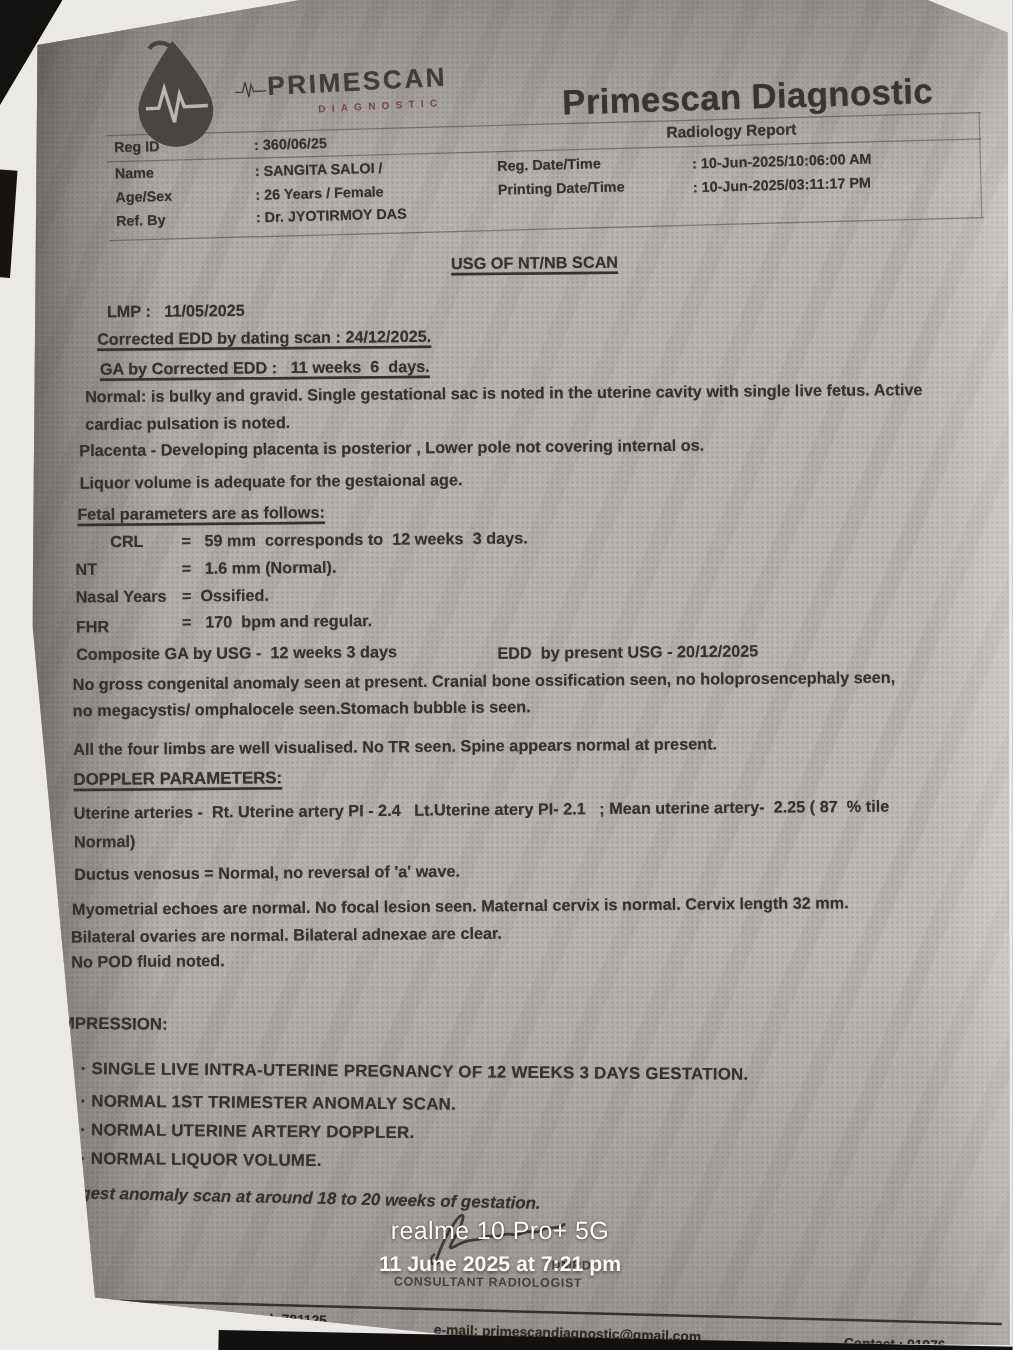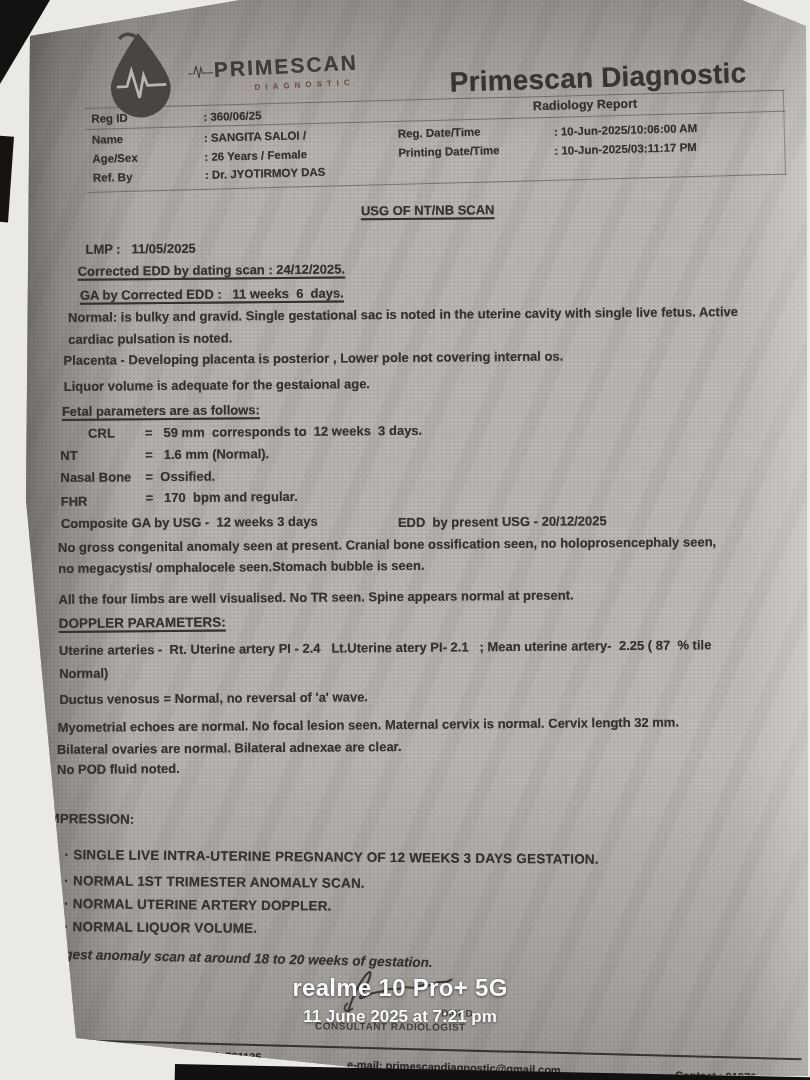--- a/index.html
+++ b/index.html
@@ -72,21 +72,21 @@
 
   
   .footer{position:absolute;left:28px;top:1028px;width:782px;height:52px;
           transform:rotate(1.5deg);transform-origin:left top;}
   .footer .rule{position:absolute;left:8px;top:10px;width:766px;height:1.6px;
                 background:rgba(28,26,23,0.8);}
   .footer .t{font-size:11px;font-weight:700;line-height:14px;color:rgba(40,37,34,0.95);}
 
   
   .watermark{position:absolute;left:170px;top:974px;width:460px;text-align:center;z-index:30;}
-  .wmk-device{font-size:24px;font-weight:700;color:#fefefe;letter-spacing:0.3px;
+  .wmk-device{font-size:20px;font-weight:400;color:#fefefe;letter-spacing:0.3px;
               text-shadow:0 1px 3px rgba(0,0,0,0.55),0 0 1px rgba(0,0,0,0.4);}
   .wmk-date{font-size:17px;font-weight:700;color:#fbfbfb;margin-top:5px;
             text-shadow:0 1px 3px rgba(0,0,0,0.5);}
 </style>
 </head>
 <body>
 
 <div class="stage">
 
   <div class="paper">
@@ -144,21 +144,21 @@
 cardiac pulsation is noted.</span></div>
 
       <div class="t b" style="left:7px;top:155px;">Placenta - Developing placenta is posterior , Lower pole not covering internal os.</div>
       <div class="t" style="left:7px;top:181px;">Liquor volume is adequate for the gestaional age.</div>
 
       <div class="t b u" style="left:5px;top:206px;">Fetal parameters are as follows:</div>
       <div class="t" style="left:3px;top:228px;margin-left:28px;">CRL</div>
       <div class="t" style="left:88px;top:228px;">=   59 mm  corresponds to  12 weeks  3 days.</div>
       <div class="t" style="left:3px;top:250px;">NT</div>
       <div class="t" style="left:88px;top:250px;">=   1.6 mm (Normal).</div>
-      <div class="t" style="left:3px;top:272px;">Nasal Bone</div>
+      <div class="t" style="left:3px;top:272px;">Nasal Years</div>
       <div class="t" style="left:88px;top:272px;">=  Ossified.</div>
       <div class="t" style="left:3px;top:296px;">FHR</div>
       <div class="t" style="left:88px;top:293px;">=   170  bpm and regular.</div>
 
       <div class="t b" style="left:3px;top:318px;">Composite GA by USG -  12 weeks 3 days</div>
       <div class="t b" style="left:340px;top:320px;">EDD  by present USG - 20/12/2025</div>
 
       <div class="t b" style="left:0;top:342px;width:745px;">No gross congenital anomaly seen at present. Cranial bone ossification seen, no holoprosencephaly seen,
 no megacystis/ omphalocele seen.Stomach bubble is seen.</div>
       <div class="t b" style="left:0;top:394px;">All the four limbs are well visualised. No TR seen. Spine appears normal at present.</div>

